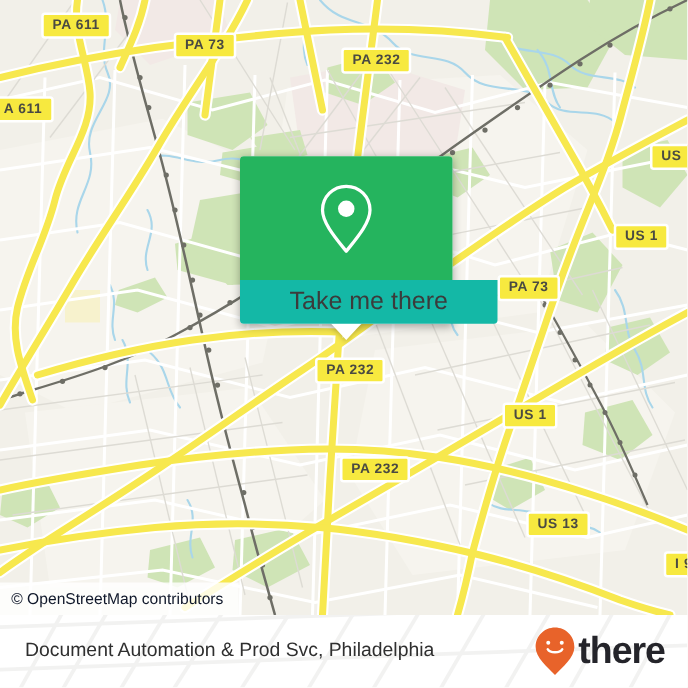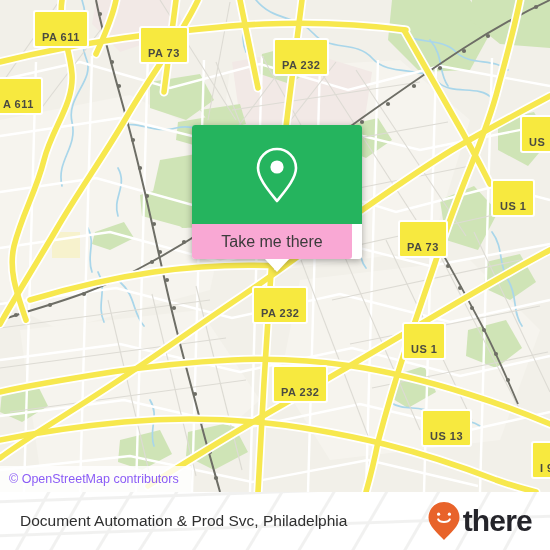--- a/index.html
+++ b/index.html
@@ -33,21 +33,21 @@
   
   .shield {
     position: absolute;
     background: #f7e93f;
     border: 2px solid #ffffff;
     border-radius: 3px;
     color: #4a4a42;
     font-size: 11px;
     font-weight: bold;
     letter-spacing: 0.5px;
-    padding: 19px 7px 3px 7px;
+    padding: 2px 7px 3px 7px;
     line-height: 12px;
     white-space: nowrap;
     box-sizing: border-box;
     text-align: center;
   }
 
   
   #popup {
     position: absolute;
     left: 192px;
@@ -66,29 +66,29 @@
     height: 99px;
     background: #25b45e;
     border-radius: 3px 3px 0 0;
     display: flex;
     align-items: center;
     justify-content: center;
   }
   #popup-foot {
     position: absolute;
     left: 0; top: 99px;
-    width: 160px;
+    width: 206px;
     height: 35px;
-    background: #f9a8d4;
+    background: #14b8a6;
     border-radius: 0 0 3px 3px;
     display: flex;
     align-items: center;
     justify-content: center;
     color: #3b3b3b;
-    font-size: 16px;
+    font-size: 20px;
   }
   #popup-tail {
     position: absolute;
     left: 72px;
     top: 133px;
     width: 0; height: 0;
     border-left: 13px solid transparent;
     border-right: 13px solid transparent;
     border-top: 14px solid #ffffff;
     filter: drop-shadow(0 2px 2px rgba(0,0,0,0.18));
@@ -98,21 +98,21 @@
   #attribution {
     position: absolute;
     left: 0;
     top: 466px;
     height: 26px;
     display: flex;
     align-items: center;
     padding-left: 9px;
     padding-right: 12px;
     background: rgba(255,255,255,0.82);
-    color: #8b5cf6;
+    color: #0f172a;
     font-size: 12.5px;
     box-sizing: border-box;
   }
 
   
   #footer {
     position: absolute;
     left: 0;
     top: 492px;
     width: 550px;

